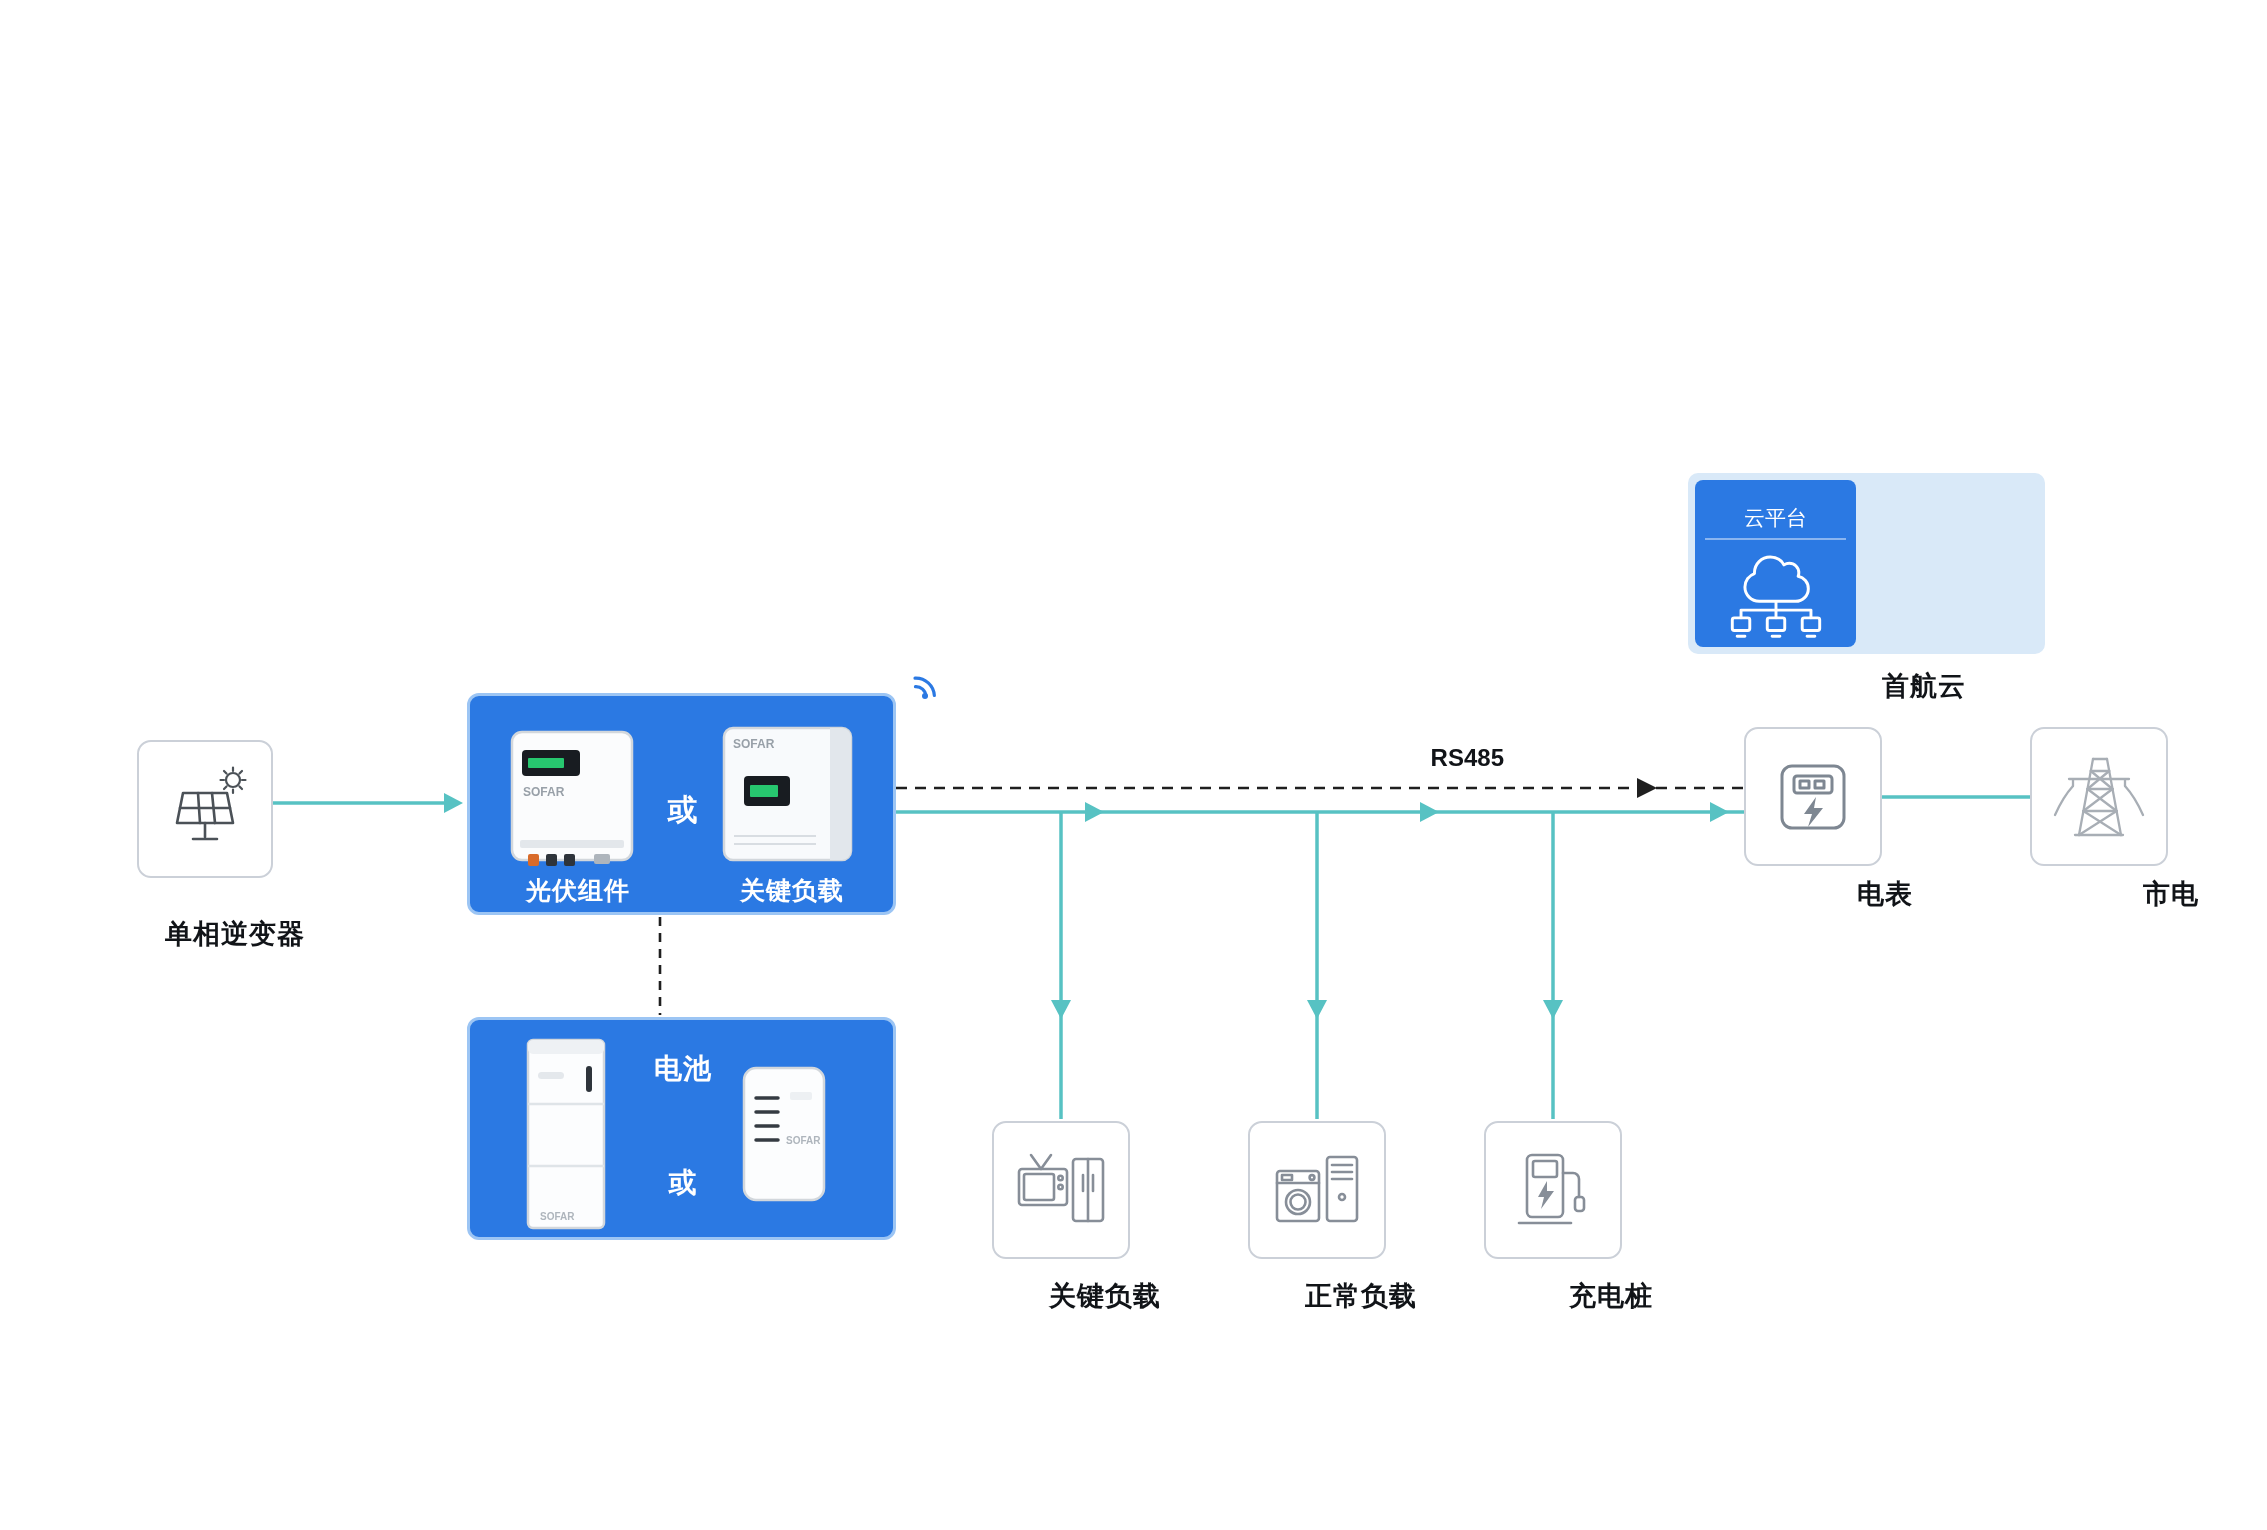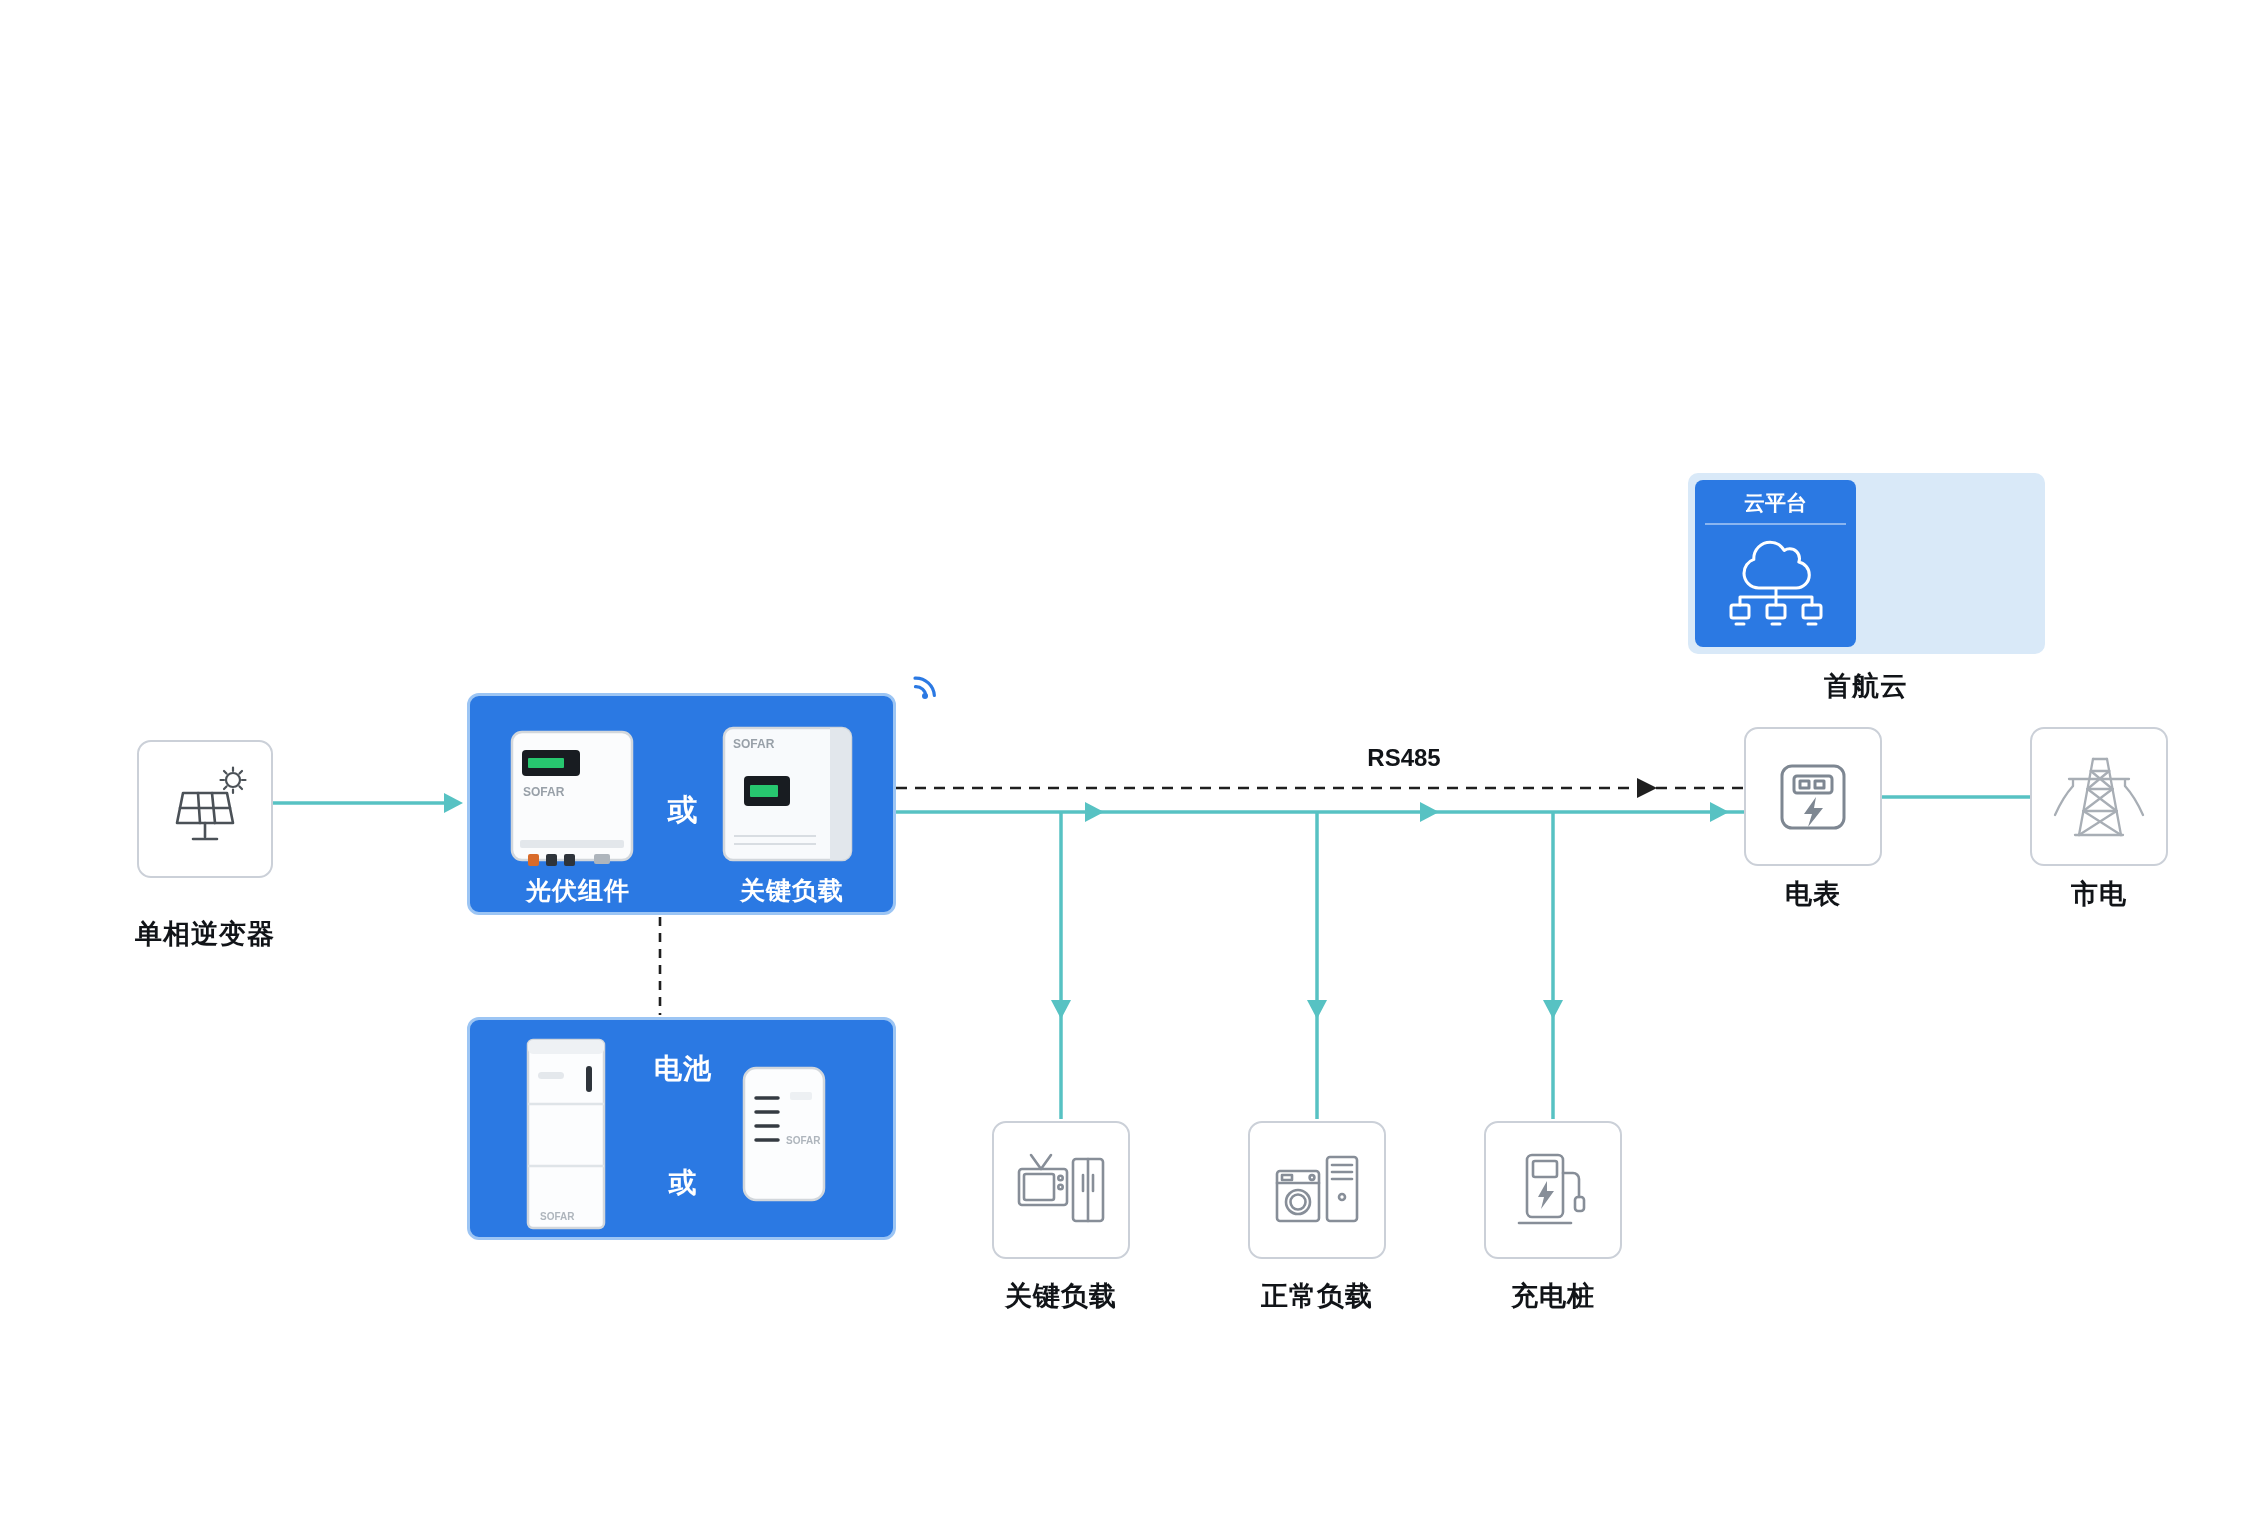--- a/index.html
+++ b/index.html
@@ -8,36 +8,36 @@
   .canvas { position:relative; width:2267px; height:1530px; background:#ffffff; overflow:hidden; }
   .abs { position:absolute; }
   .whitebox {
     position:absolute; background:#ffffff; border:2px solid #CBD0D8; border-radius:14px;
     display:flex; align-items:center; justify-content:center;
   }
   .bluebox {
     position:absolute; background:#2B79E3; border:3px solid #9CC5F4; border-radius:12px;
   }
   .caption {
-    position:absolute; font-weight:bold; font-size:27px; color:#111418; text-align:center;
+    position:absolute; font-weight:bold; font-size:27px; color:#111418; text-align:right;
     letter-spacing:1px;
   }
   .wlabel {
     position:absolute; color:#ffffff; font-weight:bold; text-align:center; letter-spacing:1px;
   }
   .wires { position:absolute; left:0; top:0; pointer-events:none; }
   .cloud-panel {
     position:absolute; background:#D9E9F8; border-radius:10px;
   }
   .tile {
     position:absolute; width:161px; height:167px; background:#2B79E3; border-radius:8px;
     display:flex; flex-direction:column; align-items:center;
   }
   .tile-head {
-    width:88%; padding:9px 0 6px; text-align:center; color:#fff; font-weight:bold; font-size:21px;
+    width:88%; padding:24px 0 6px; text-align:center; color:#fff; font-weight:normal; font-size:21px;
   }
   .tile-head.underlined { border-bottom:2px solid rgba(255,255,255,.45); }
   .tile-head.small { font-size:17px; }
   .tile svg { margin-top:6px; }
 </style>
 </head>
 <body>
 
 <div class="canvas">
 

